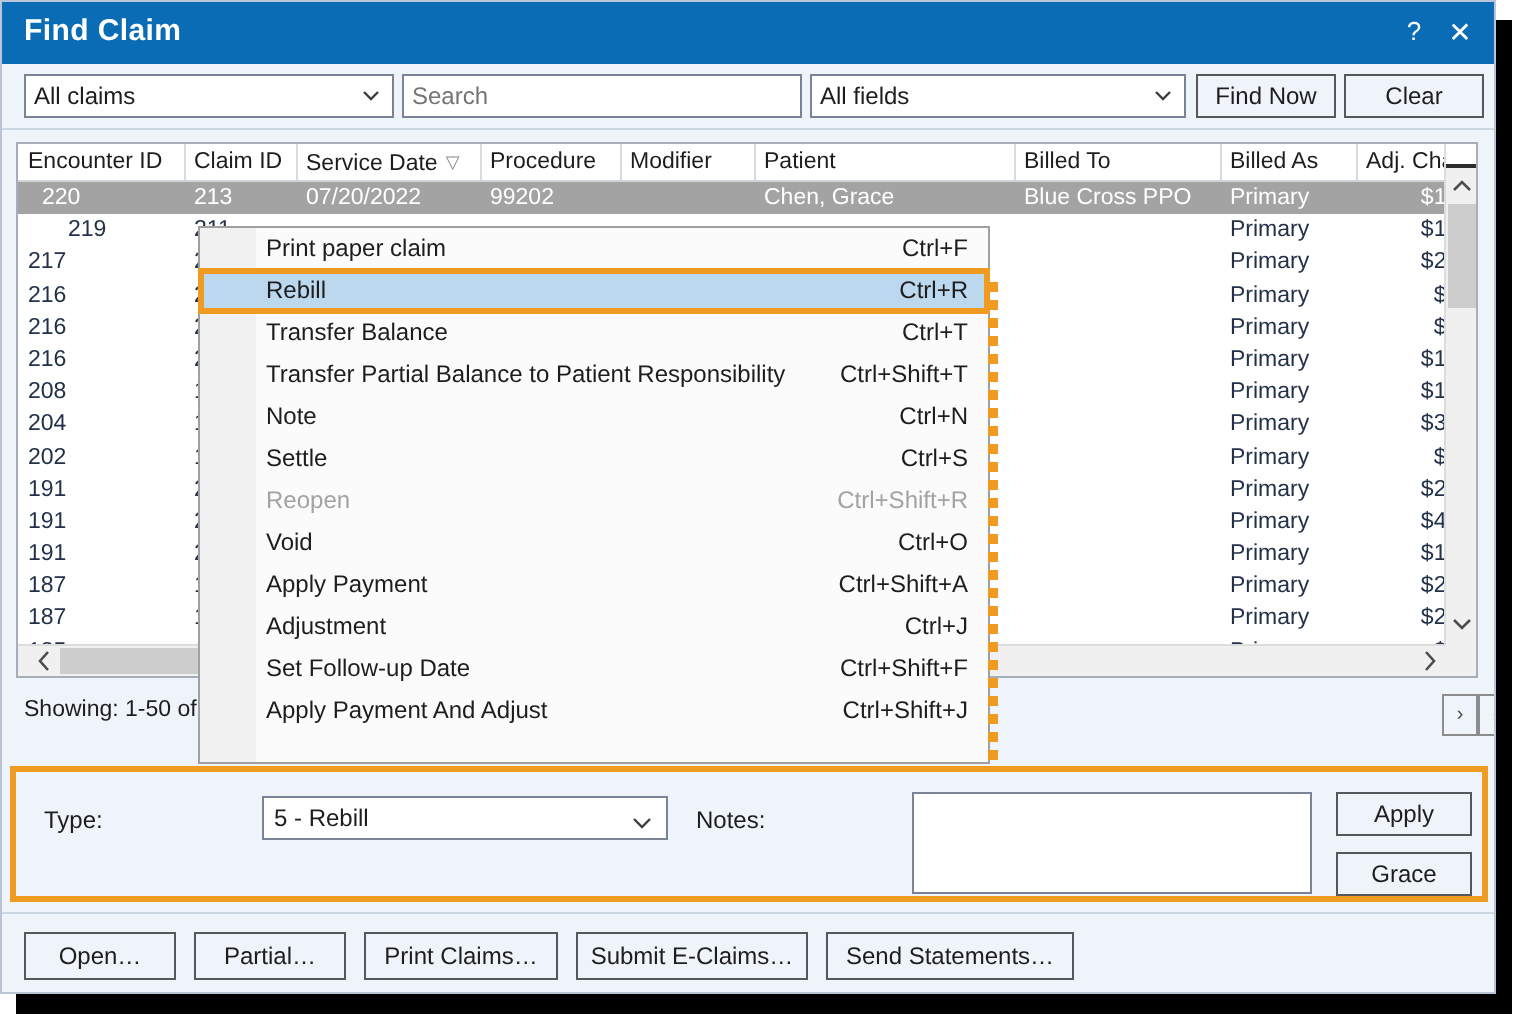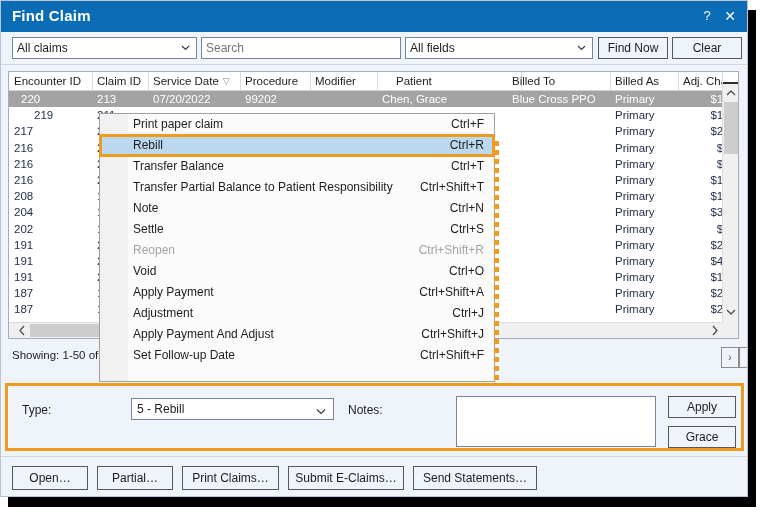--- a/index.html
+++ b/index.html
@@ -422,21 +422,21 @@
       <div class="btn" id="clear-btn">Clear</div>
     </div>
 
     <div class="grid">
       <div class="grid-head" id="grid-head">
           <div class="hcell" style="left: 1px; width: 83px;"><span>Encounter ID</span></div>
           <div class="hcell" style="left: 84px; width: 56px;"><span>Claim ID</span></div>
           <div class="hcell" style="left: 140px; width: 92px;"><span>Service Date</span><span class="sorticon">▽</span></div>
           <div class="hcell" style="left: 232px; width: 70px;"><span>Procedure</span></div>
           <div class="hcell" style="left: 302px; width: 67px;"><span>Modifier</span></div>
-          <div class="hcell" style="left: 383px; width: 130px;"><span>Patient</span></div>
+          <div class="hcell" style="left: 369px; width: 130px;"><span>Patient</span></div>
           <div class="hcell" style="left: 499px; width: 103px;"><span>Billed To</span></div>
           <div class="hcell" style="left: 602px; width: 68px;"><span>Billed As</span></div>
           <div class="hcell" style="left: 670px; width: 79px;"><span>Adj. Charges</span></div>
         </div>
       <div class="grid-body" id="grid-body">
           <div class="row sel">
             <div class="cell txt" style="left: 1px; width: 83px; padding-left: 11px;">220</div>
             <div class="cell txt" style="left: 84px; width: 56px;">213</div>
             <div class="cell txt" style="left: 140px; width: 92px;">07/20/2022</div>
             <div class="cell txt" style="left: 232px; width: 70px;">99202</div>
@@ -701,24 +701,24 @@
         </div>
         <div class="mi">
           <span class="mlabel">Apply Payment</span>
           <span class="mshort">Ctrl+Shift+A</span>
         </div>
         <div class="mi">
           <span class="mlabel">Adjustment</span>
           <span class="mshort">Ctrl+J</span>
         </div>
         <div class="mi">
+          <span class="mlabel">Set Follow-up Date</span>
+          <span class="mshort">Ctrl+Shift+F</span>
+        </div>
+        <div class="mi">
           <span class="mlabel">Apply Payment And Adjust</span>
           <span class="mshort">Ctrl+Shift+J</span>
         </div>
-        <div class="mi">
-          <span class="mlabel">Set Follow-up Date</span>
-          <span class="mshort">Ctrl+Shift+F</span>
-        </div>
       </div>
     <div class="menu-dash"></div>
 
   </div>
 </div>
 
 </body></html>

